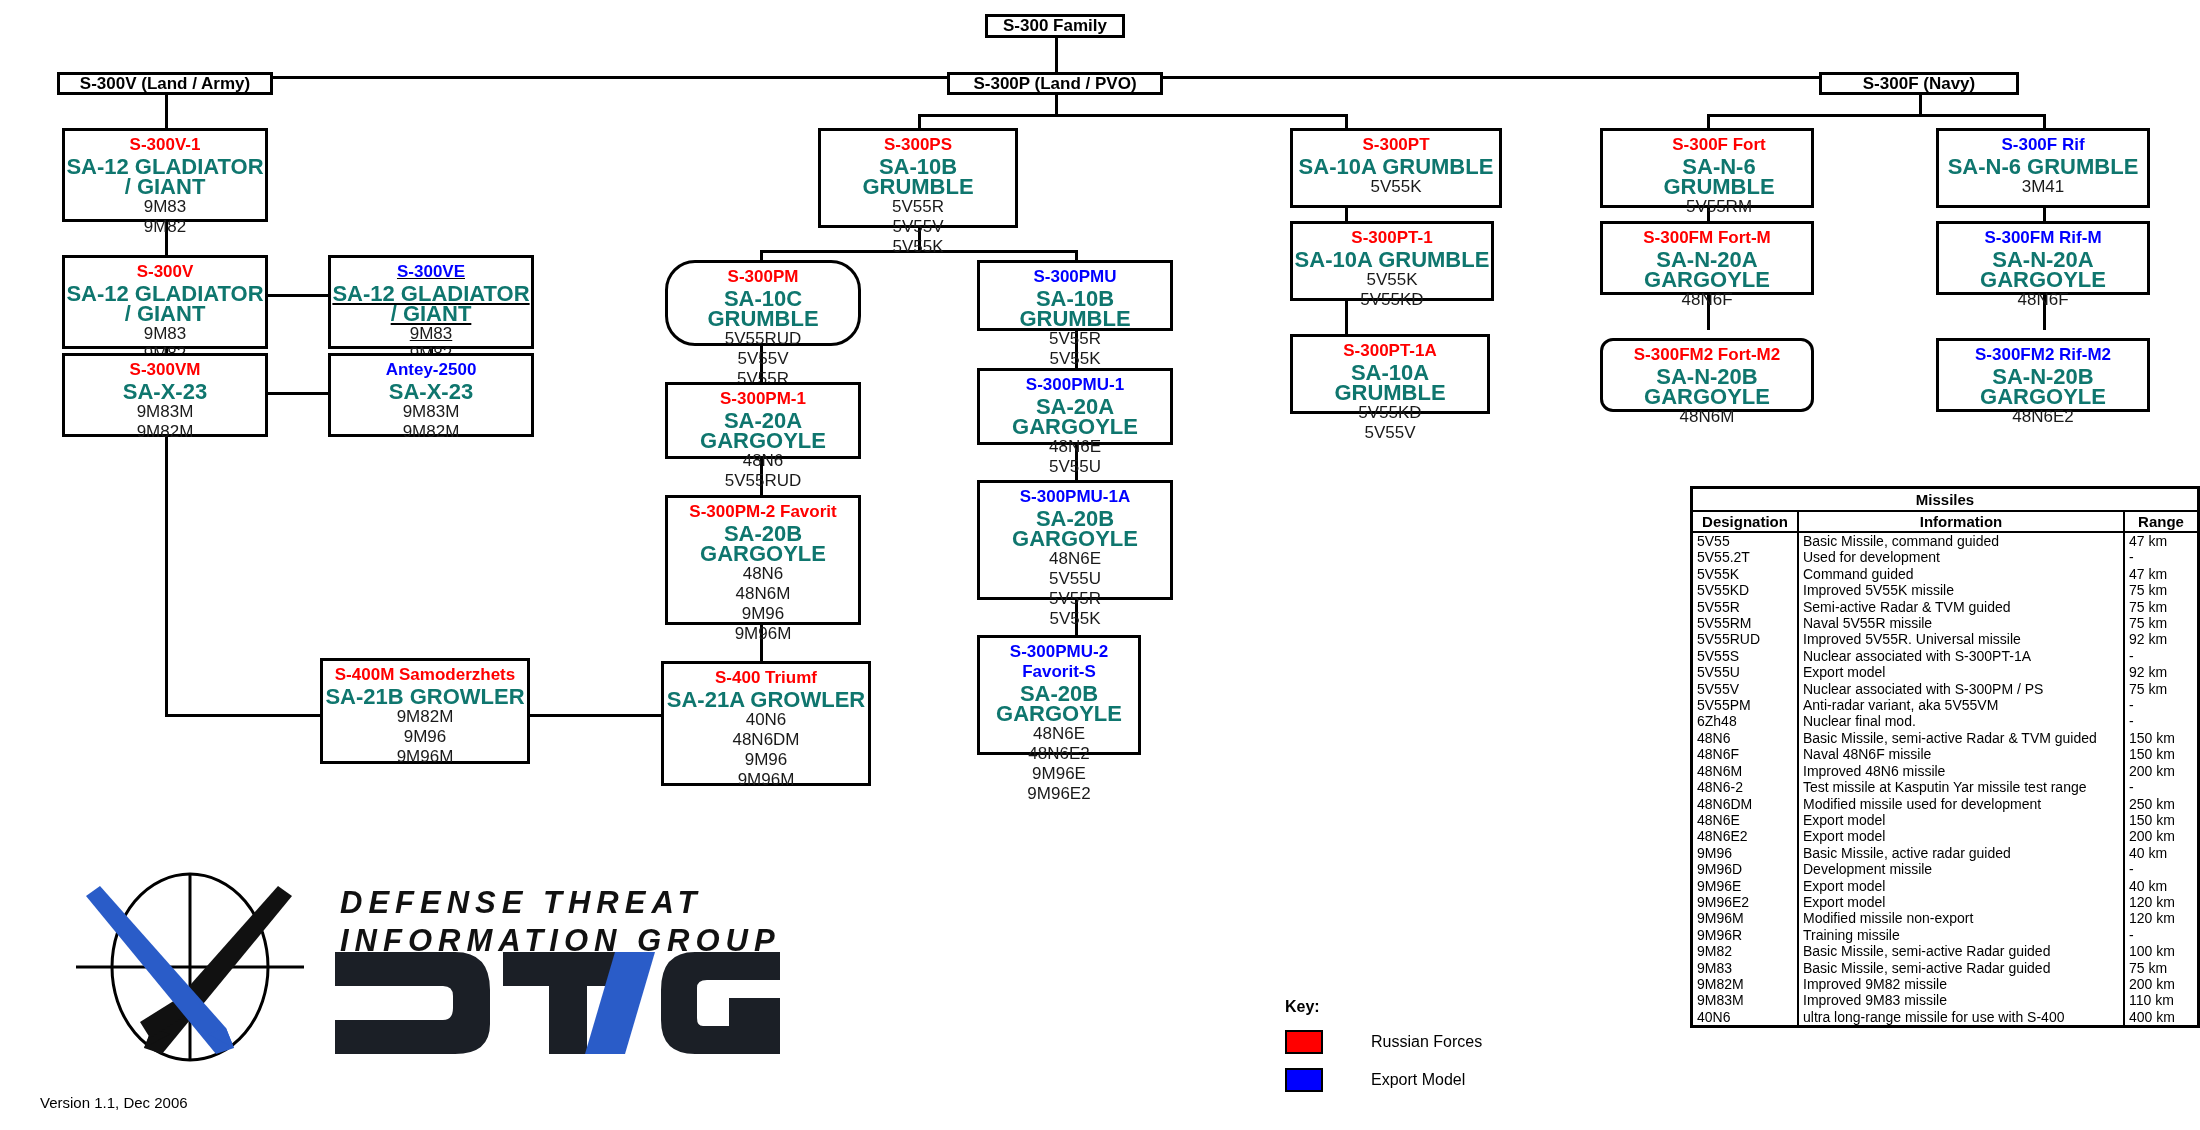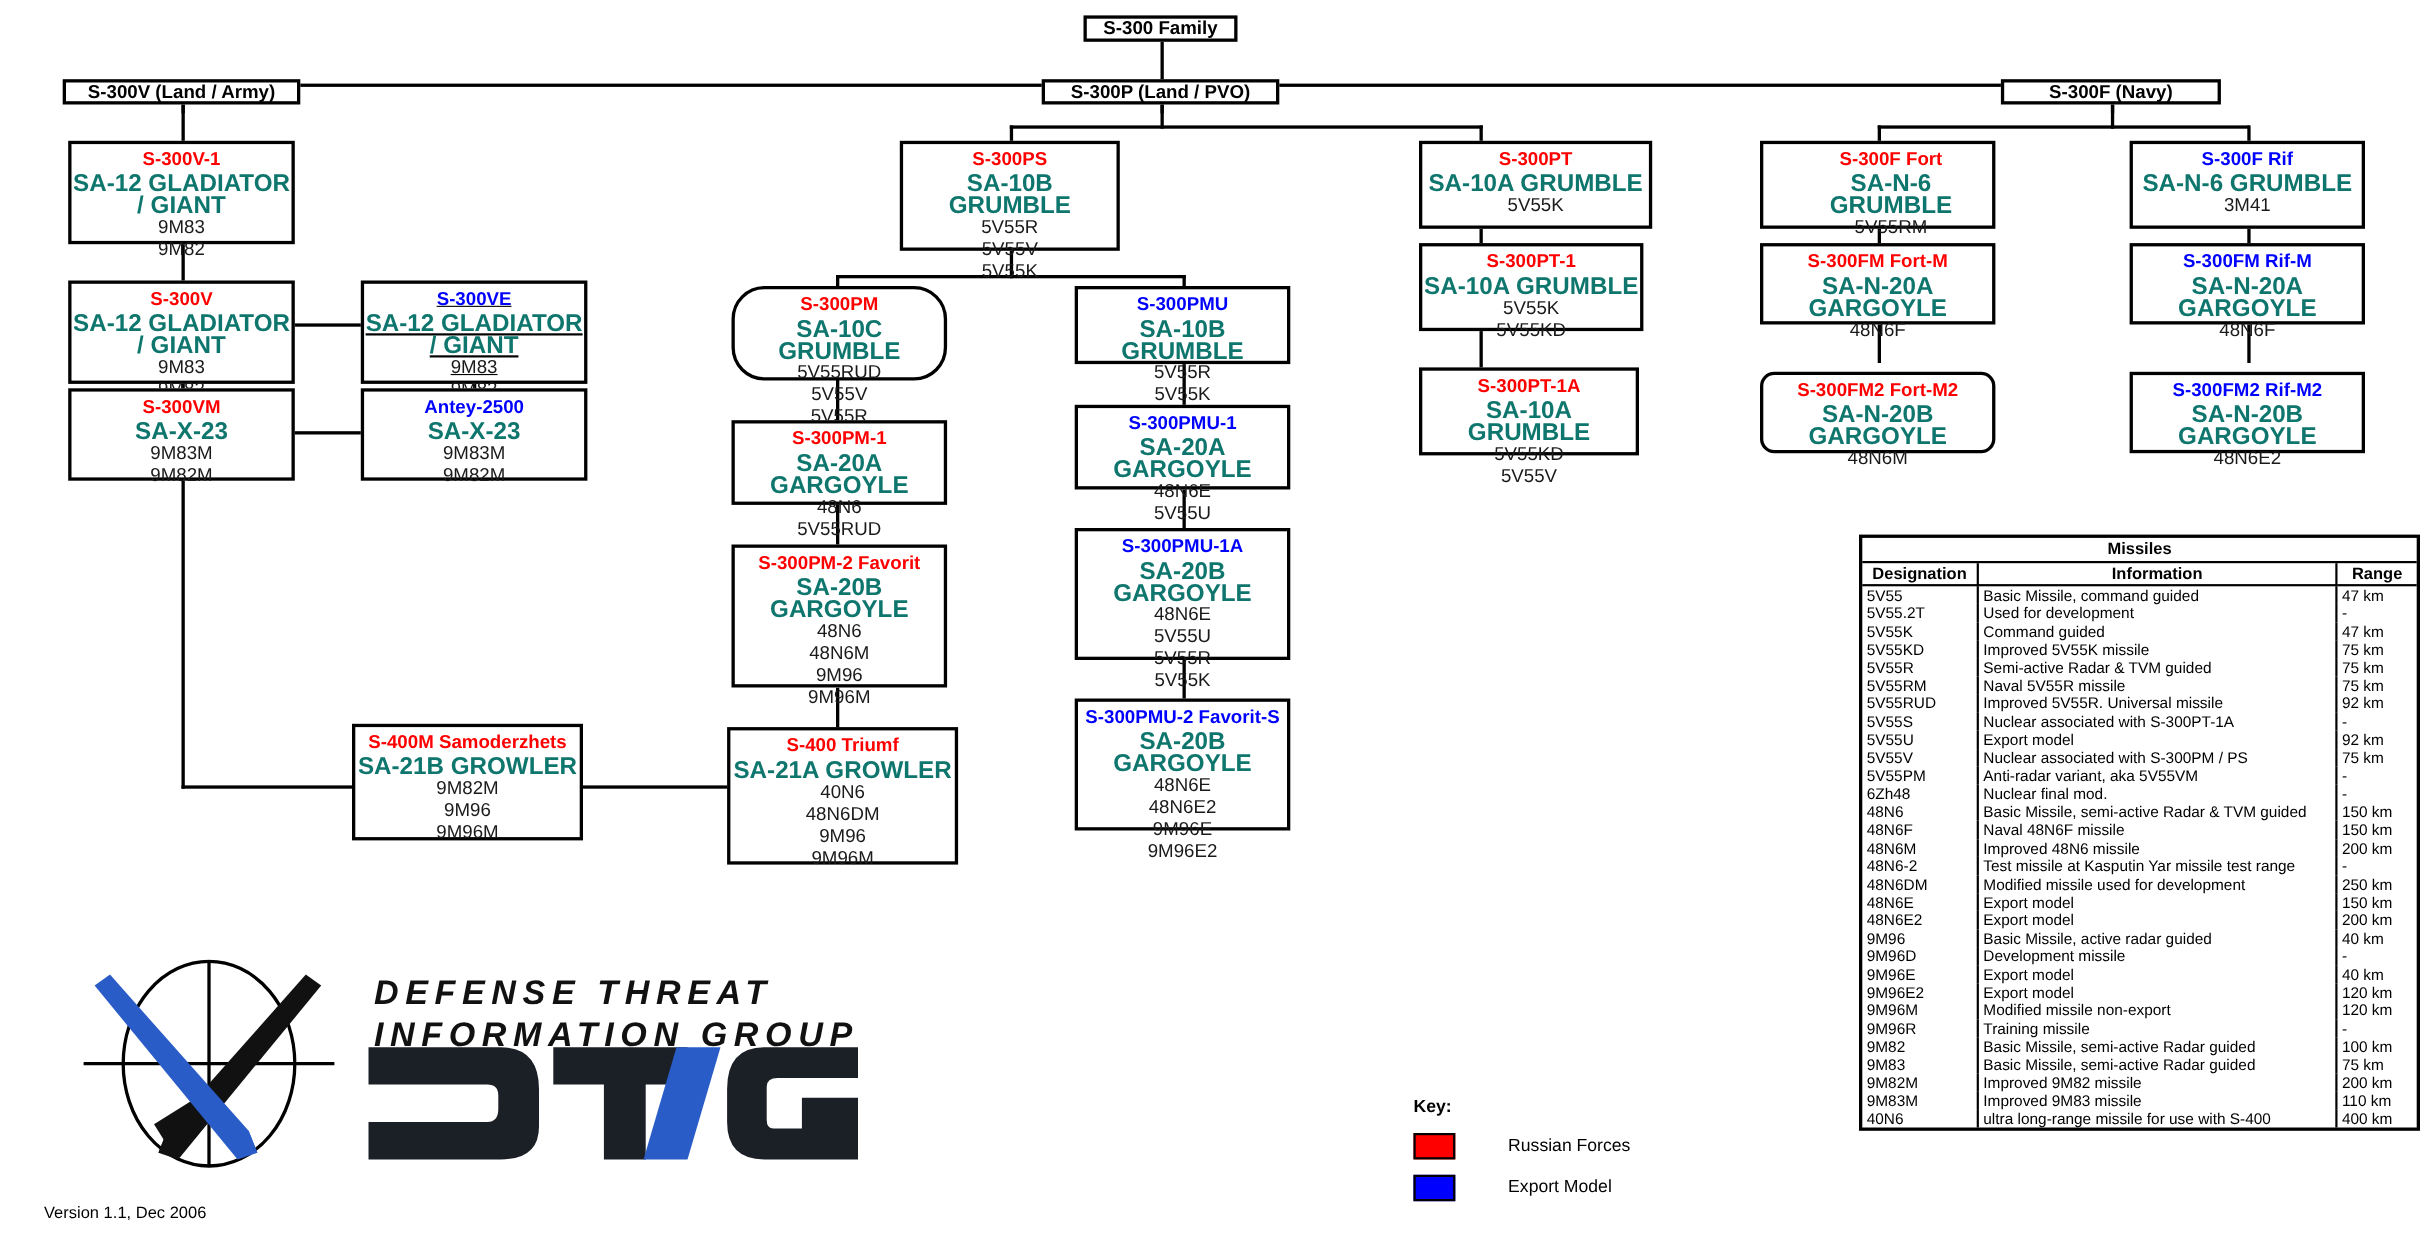--- a/index.html
+++ b/index.html
@@ -215,21 +215,21 @@
 
   <div class="node" style="left:977px;top:480px;width:196px;height:120px;">
     <div class="title blue">S-300PMU-1A</div>
     <div class="nato">SA-20B GARGOYLE</div>
     <div class="mis">48N6E</div>
     <div class="mis">5V55U</div>
     <div class="mis">5V55R</div>
     <div class="mis">5V55K</div>
   </div>
 
-  <div class="node" style="left:977px;top:635px;width:196px;height:120px;">
+  <div class="node" style="left:977px;top:635px;width:164px;height:120px;">
     <div class="title blue">S-300PMU-2 Favorit-S</div>
     <div class="nato">SA-20B GARGOYLE</div>
     <div class="mis">48N6E</div>
     <div class="mis">48N6E2</div>
     <div class="mis">9M96E</div>
     <div class="mis">9M96E2</div>
   </div>
 
   <div class="node" style="left:1290px;top:128px;width:212px;height:80px;">
     <div class="title red">S-300PT</div>

